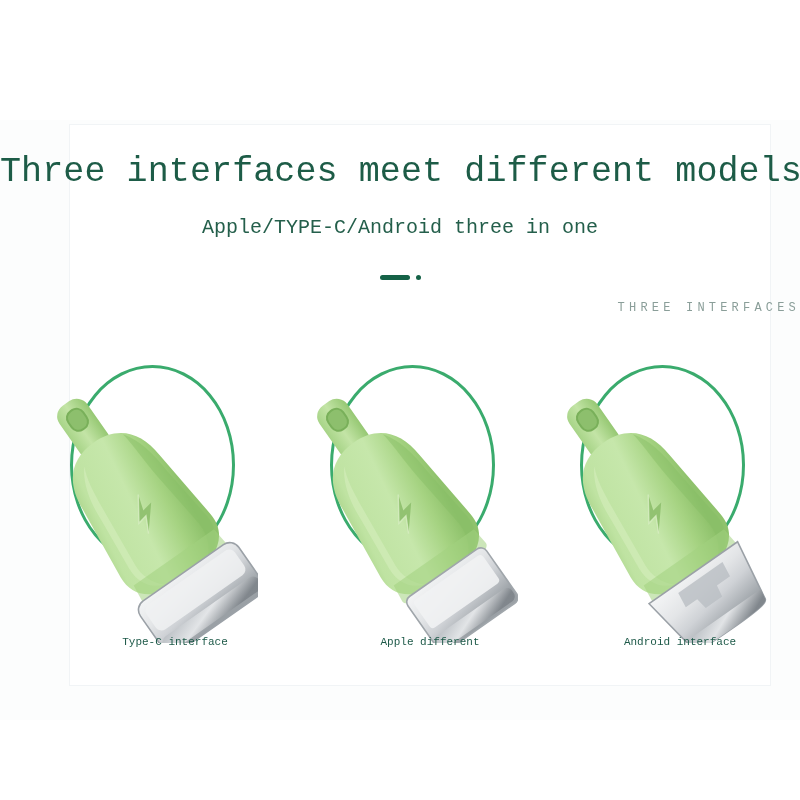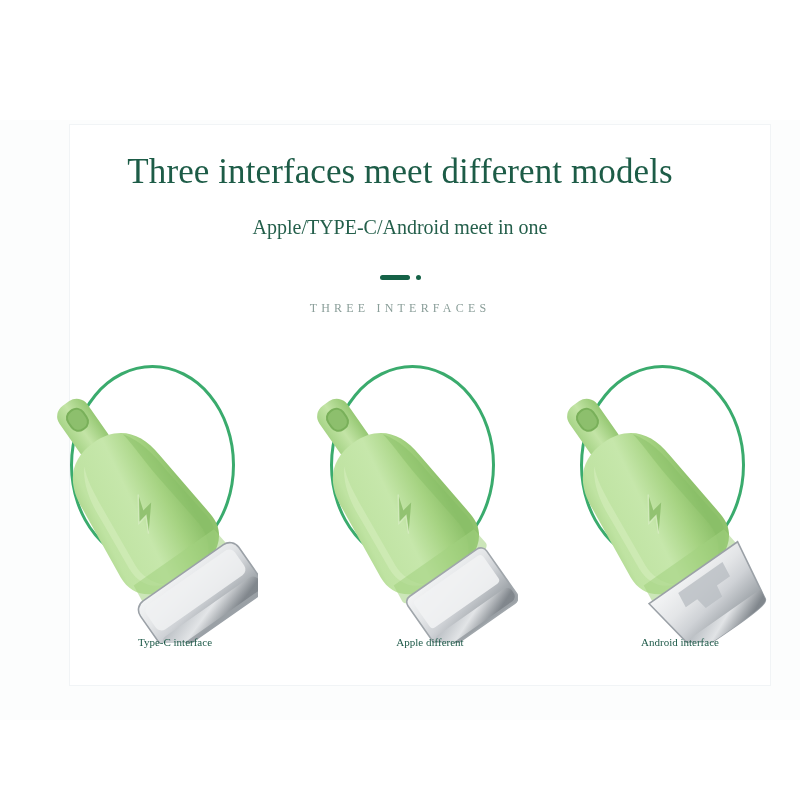--- a/index.html
+++ b/index.html
@@ -6,21 +6,21 @@
     margin: 0;
     padding: 0;
     background: #ffffff;
   }
   #stage {
     position: relative;
     width: 800px;
     height: 800px;
     background: #ffffff;
     overflow: hidden;
-    font-family: Liberation Serif, serif;
+    font-family: Liberation Mono, monospace;
   }
   
   .panel {
     position: absolute;
     left: 70px;
     top: 125px;
     width: 700px;
     height: 560px;
     background: #ffffff;
     box-shadow: 0 0 0 1px rgba(240,243,245,0.9);
@@ -80,21 +80,21 @@
     height: 5px;
     border-radius: 50%;
     background: #156247;
   }
 
   .eyebrow {
     position: absolute;
     left: 0;
     top: 301px;
     width: 800px;
-    text-align: center;
+    text-align: right;
     font-size: 12px;
     font-weight: 400;
     letter-spacing: 4.2px;
     color: #8a9e99;
     white-space: nowrap;
   }
 
   
   .showcase {
     position: absolute;
@@ -147,21 +147,21 @@
 </style>
 </head>
 <body>
 
 <div id="stage">
 
   <div class="panel-tint"></div>
   <div class="panel"></div>
 
   <div class="headline">Three interfaces meet different models</div>
-  <div class="subhead">Apple/TYPE-C/Android meet in one</div>
+  <div class="subhead">Apple/TYPE-C/Android three in one</div>
 
   <div class="divider">
     <span class="dash"></span>
     <span class="dot"></span>
   </div>
 
   <div class="eyebrow">THREE INTERFACES</div>
 
   <div class="showcase">
 

